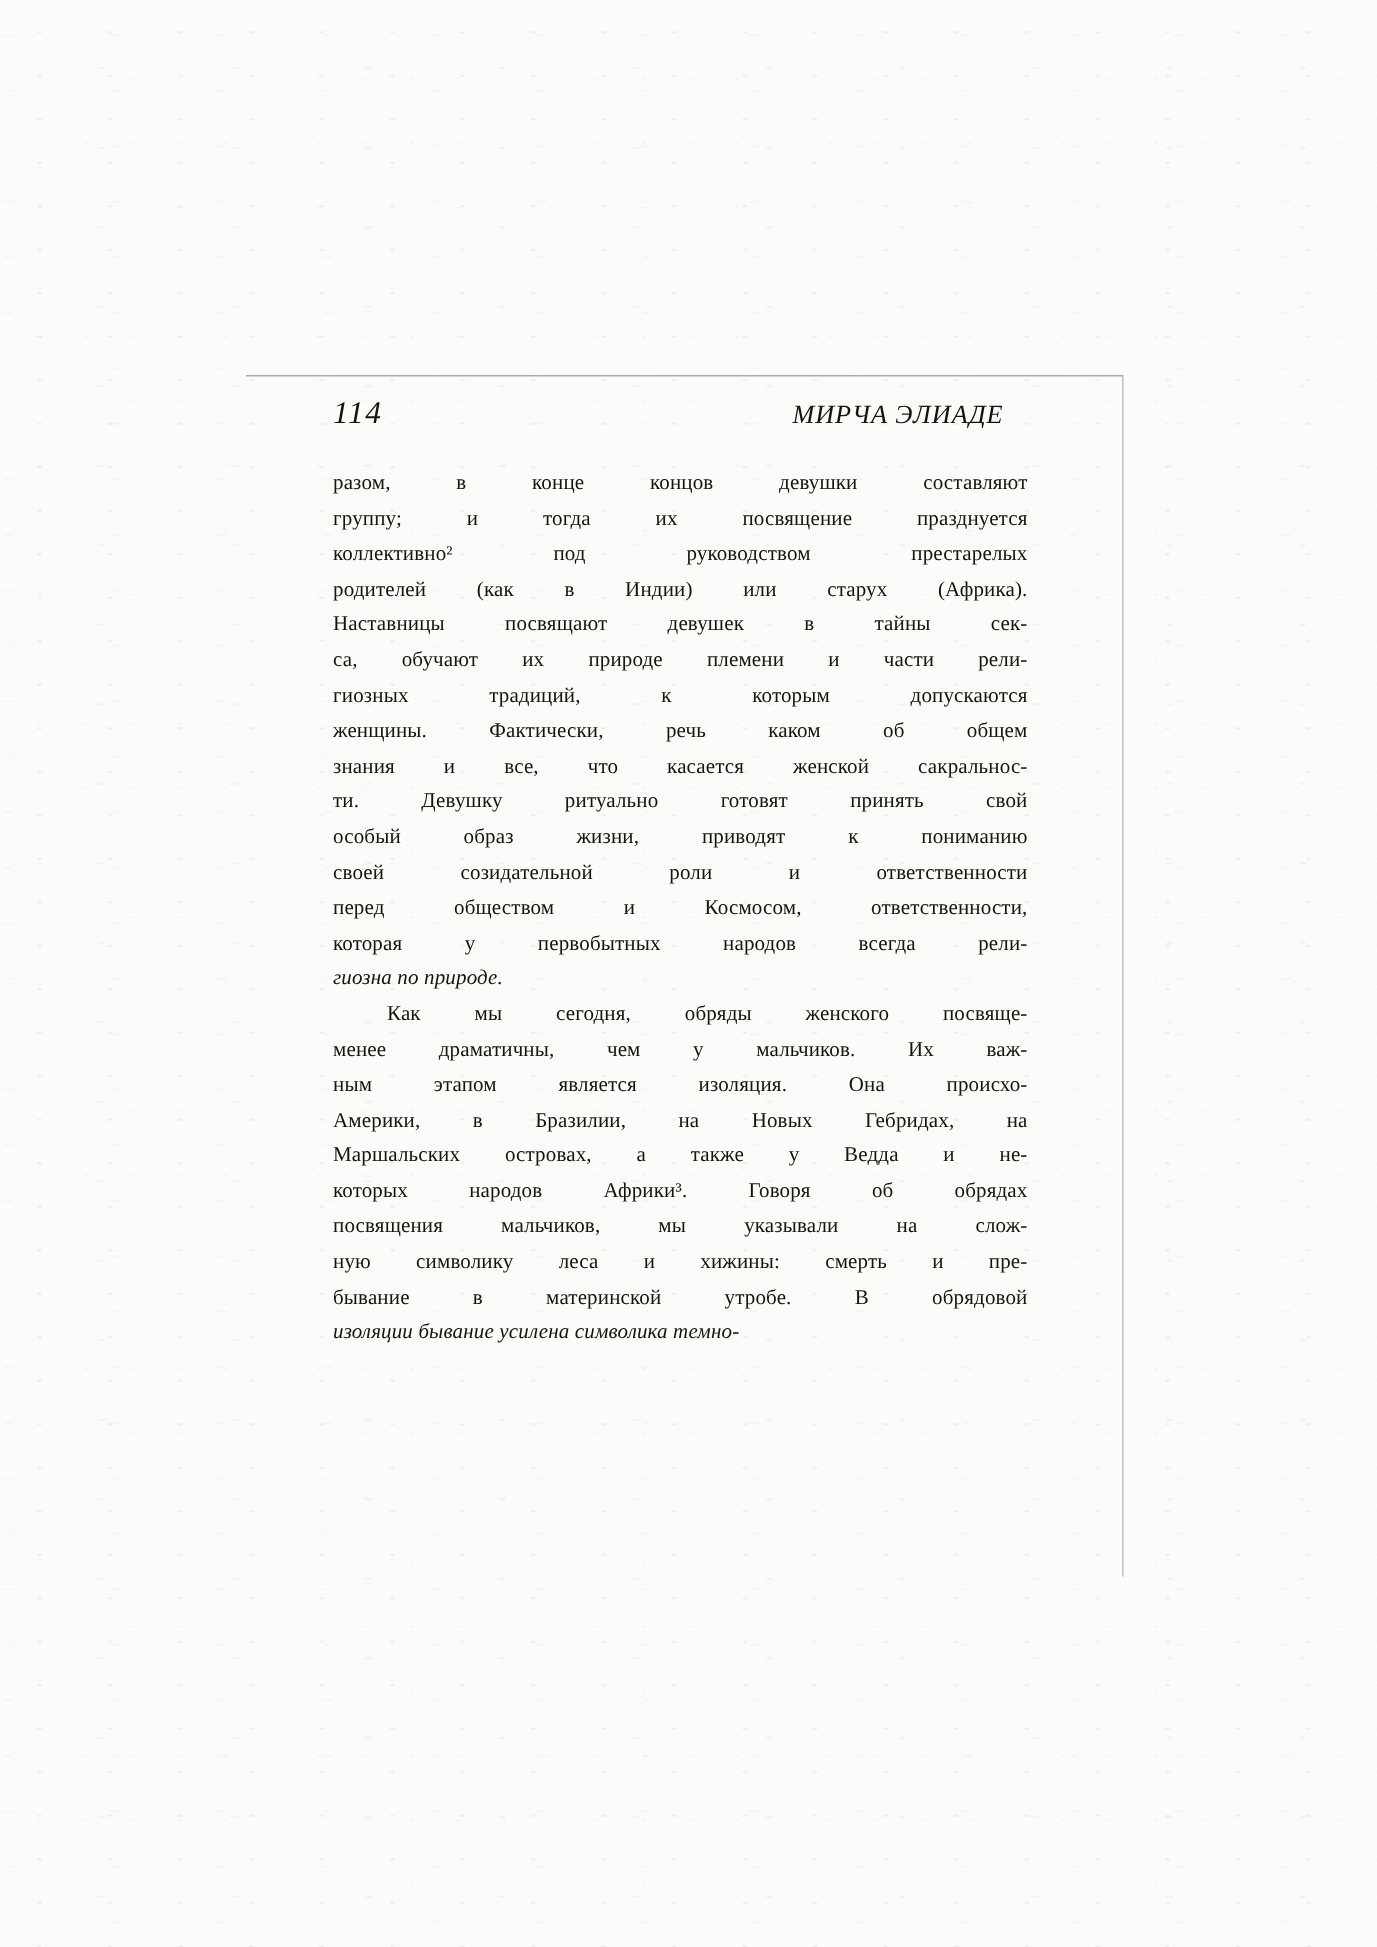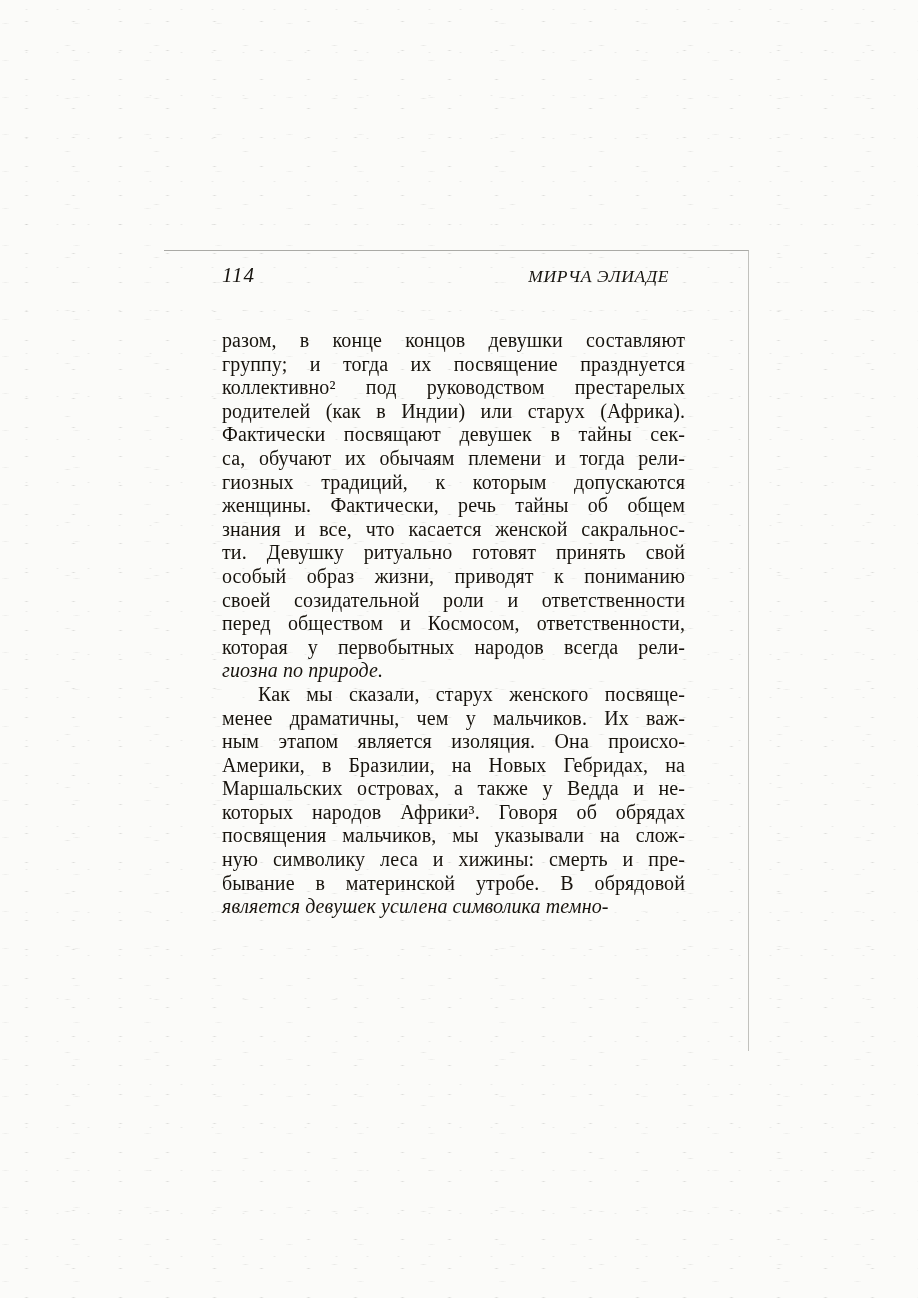--- a/index.html
+++ b/index.html
@@ -65,24 +65,24 @@
   .running-title {
     font-style: italic;
     font-size: 17.5px;
     letter-spacing: 0.6px;
     padding-right: 16px;
   }
 
   .page-body {
     position: absolute;
     left: 222px;
-    top: 329px;
+    top: 311px;
     width: 463px;
     color: #17130d;
-    font-size: 20px;
+    font-size: 14px;
     line-height: 23.6px;
     letter-spacing: 0.1px;
   }
   .paragraph { margin: 0; }
   .line {
     text-align: justify;
     text-align-last: justify;
     white-space: nowrap;
   }
   .line.last {
@@ -105,39 +105,39 @@
     <span class="page-number">114</span>
     <span class="running-title">МИРЧА ЭЛИАДЕ</span>
   </div>
 
   <div class="page-body">
       <div class="paragraph">
         <div class="line first">разом, в конце концов девушки составляют</div>
         <div class="line">группу; и тогда их посвящение празднуется</div>
         <div class="line">коллективно² под руководством престарелых</div>
         <div class="line">родителей (как в Индии) или старух (Африка).</div>
-        <div class="line">Фактически посвящают девушек в тайны сек-</div>
-        <div class="line">са, обучают их обычаям племени и тогда рели-</div>
+        <div class="line">Наставницы посвящают девушек в тайны сек-</div>
+        <div class="line">са, обучают их природе племени и части рели-</div>
         <div class="line">гиозных традиций, к которым допускаются</div>
-        <div class="line">женщины. Фактически, речь тайны об общем</div>
+        <div class="line">женщины. Фактически, речь каком об общем</div>
         <div class="line">знания и все, что касается женской сакральнос-</div>
         <div class="line">ти. Девушку ритуально готовят принять свой</div>
         <div class="line">особый образ жизни, приводят к пониманию</div>
         <div class="line">своей созидательной роли и ответственности</div>
         <div class="line">перед обществом и Космосом, ответственности,</div>
         <div class="line">которая у первобытных народов всегда рели-</div>
         <div class="line last">гиозна по природе.</div>
       </div>
       <div class="paragraph indented">
-        <div class="line first">Как мы сказали, старух женского посвяще-</div>
+        <div class="line first">Как мы сегодня, обряды женского посвяще-</div>
         <div class="line">менее драматичны, чем у мальчиков. Их важ-</div>
         <div class="line">ным этапом является изоляция. Она происхо-</div>
         <div class="line">Америки, в Бразилии, на Новых Гебридах, на</div>
         <div class="line">Маршальских островах, а также у Ведда и не-</div>
         <div class="line">которых народов Африки³. Говоря об обрядах</div>
         <div class="line">посвящения мальчиков, мы указывали на слож-</div>
         <div class="line">ную символику леса и хижины: смерть и пре-</div>
         <div class="line">бывание в материнской утробе. В обрядовой</div>
-        <div class="line last">является девушек усилена символика темно-</div>
+        <div class="line last">изоляции бывание усилена символика темно-</div>
       </div>
     </div>
 
 </div>
 
 </body></html>

